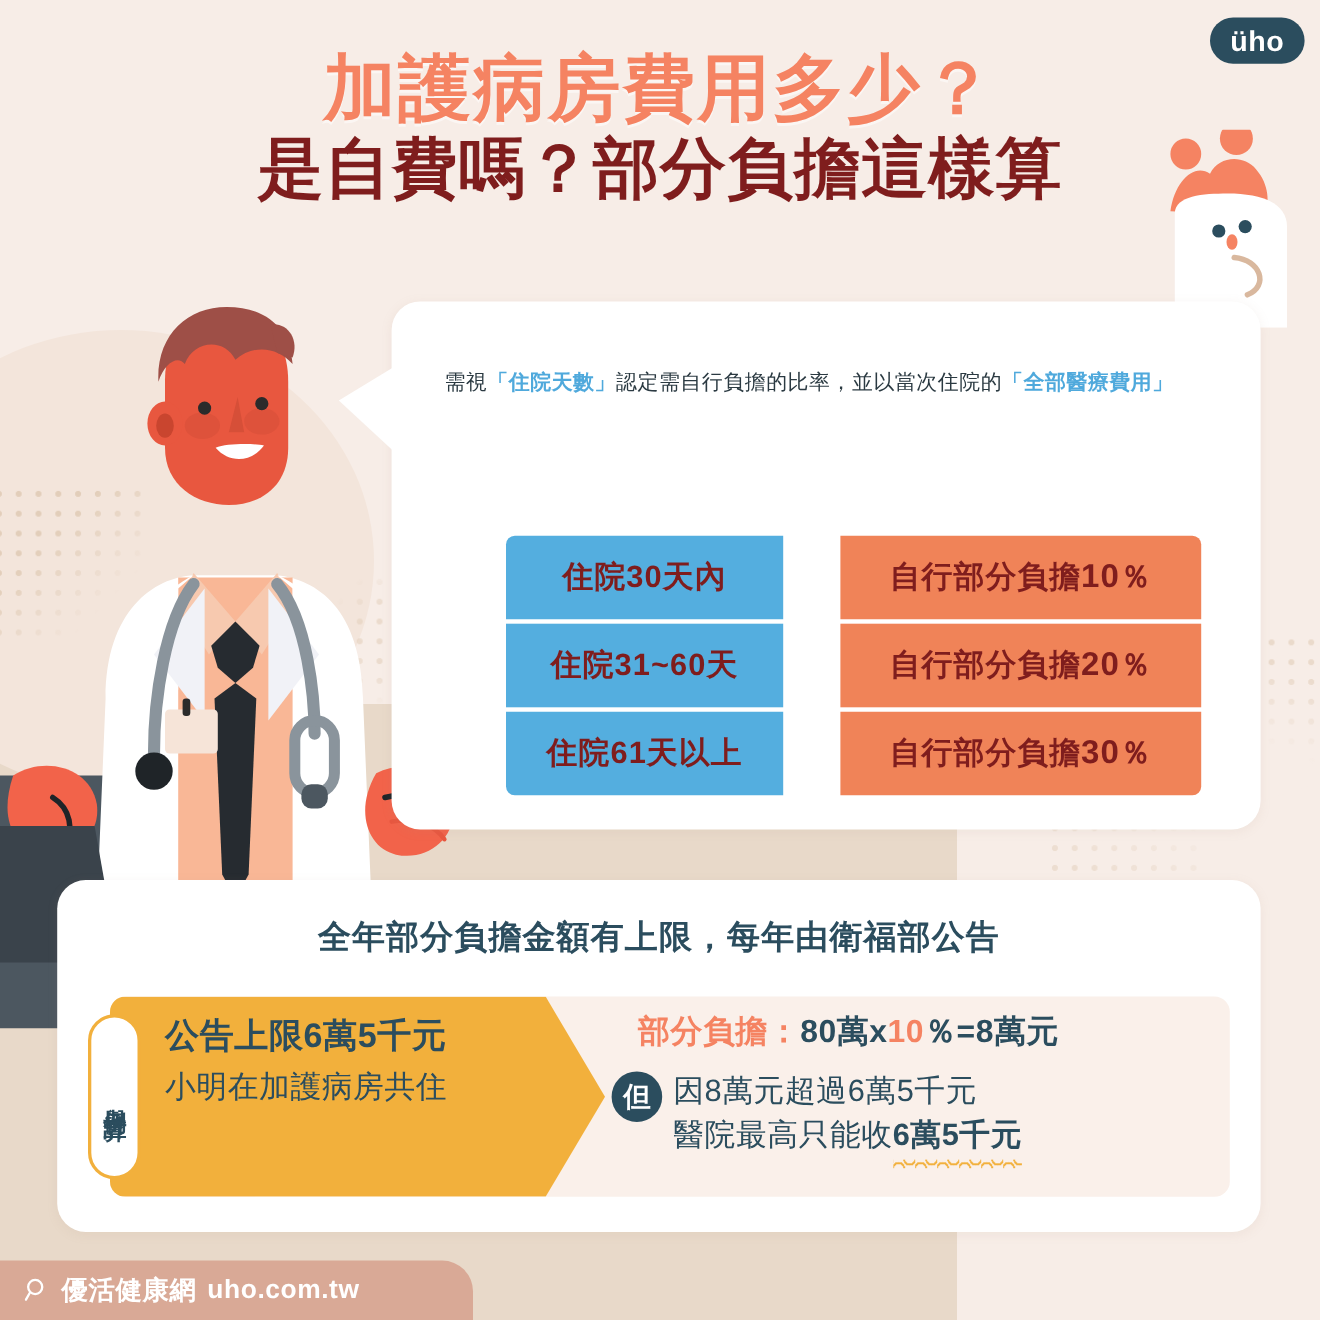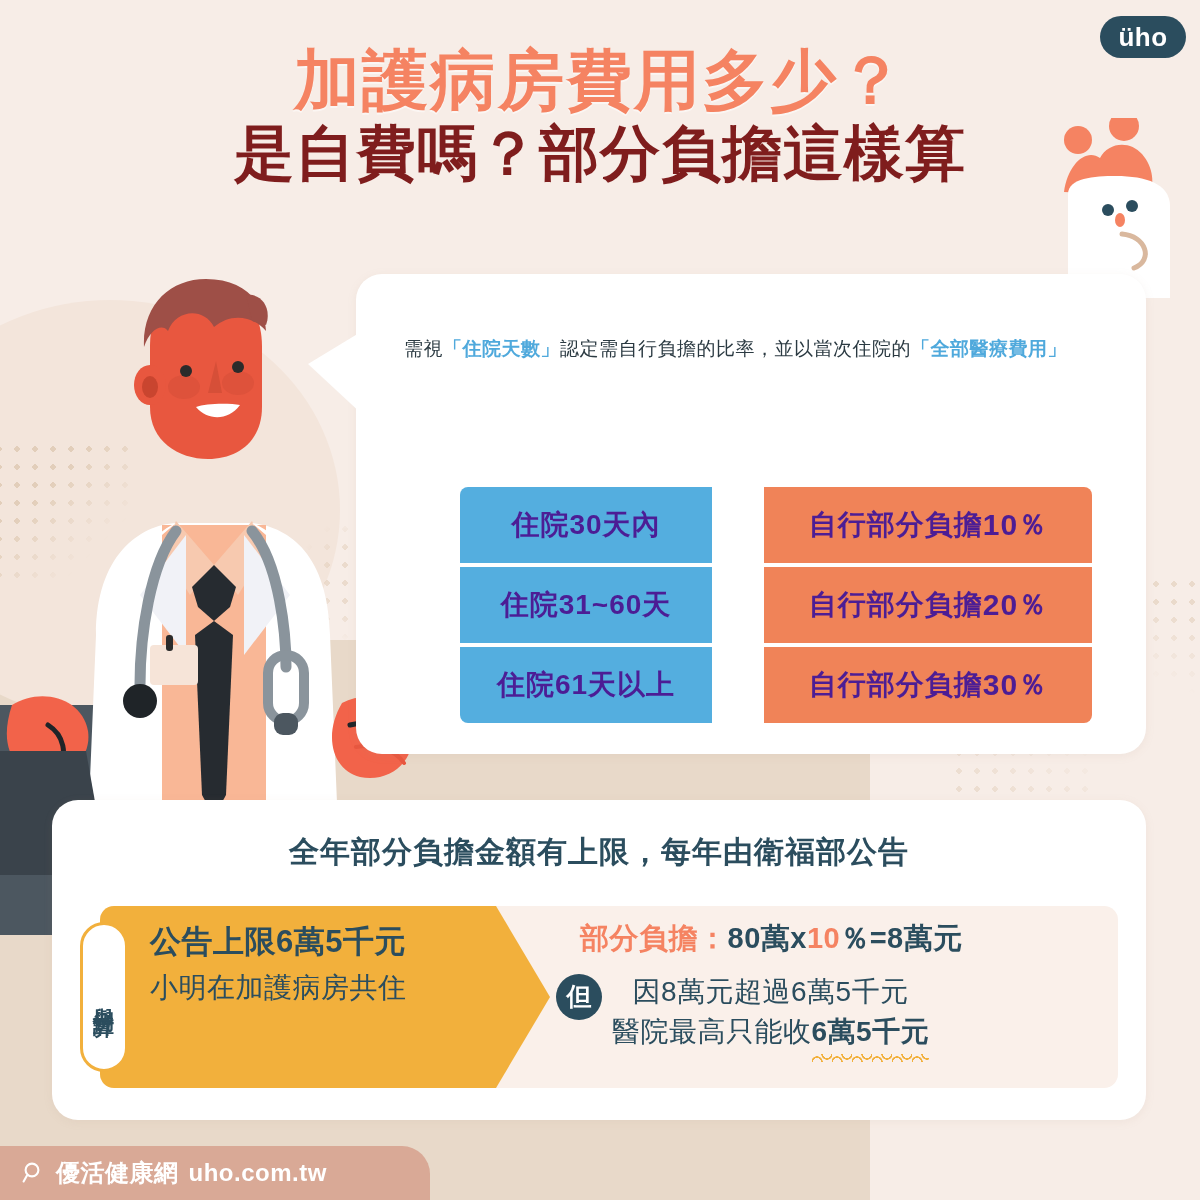--- a/index.html
+++ b/index.html
@@ -119,21 +119,21 @@
 
   
   .rate-table {
     position: absolute; left: 412px; top: 487px;
     width: 676px; z-index: 22;
     display: grid; grid-template-columns: 300px 376px;
     gap: 4px 4px;
   }
   .cell {
     height: 76px; display: flex; align-items: center; justify-content: center;
-    color: #4c1d95; font-size: 28px; font-weight: 600; letter-spacing: 1px; margin-left: 48px;
+    color: #7f1d1d; font-size: 28px; font-weight: 600; letter-spacing: 1px; margin-left: 48px;
   }
   .cell-blue { background: #54AEDF; }
   .cell-orange { background: #F08358; }
   .cell-orange b { font-weight: 800; font-size: 30px; }
   .rate-table > .cell:nth-child(1) { border-top-left-radius: 8px; }
   .rate-table > .cell:nth-child(2) { border-top-right-radius: 8px; }
   .rate-table > .cell:nth-child(5) { border-bottom-left-radius: 8px; }
   .rate-table > .cell:nth-child(6) { border-bottom-right-radius: 8px; }
 
   
@@ -188,21 +188,21 @@
   .ex-calc .pct { color: #F58362; font-weight: 900; }
   .ex-note-row { display: flex; align-items: flex-start; margin-top: 14px; }
   .chip-but {
     flex: 0 0 auto;
     width: 46px; height: 46px; border-radius: 50%;
     background: #2B4D5E; color: #FFFFFF;
     font-size: 25px; font-weight: 800;
     display: flex; align-items: center; justify-content: center;
     margin-right: 10px; margin-top: 2px;
   }
-  .ex-note-lines { color: #2B4D5E; font-size: 28px; line-height: 1.45; font-weight: 500; letter-spacing: .5px; text-align: center; }
+  .ex-note-lines { color: #2B4D5E; font-size: 28px; line-height: 1.45; font-weight: 500; letter-spacing: .5px; }
   .ex-note-lines .strong { font-weight: 900; }
   .wavy {
     position: relative; display: inline-block;
   }
   .wavy::after {
     content: ""; position: absolute; left: 0; right: 0; bottom: -9px; height: 8px;
     background-image:
       radial-gradient(circle at 5px 8px, transparent 4px, #F2B03C 4px, #F2B03C 5.6px, transparent 5.8px),
       radial-gradient(circle at 15px 0px, transparent 4px, #F2B03C 4px, #F2B03C 5.6px, transparent 5.8px);
     background-size: 20px 16px;

